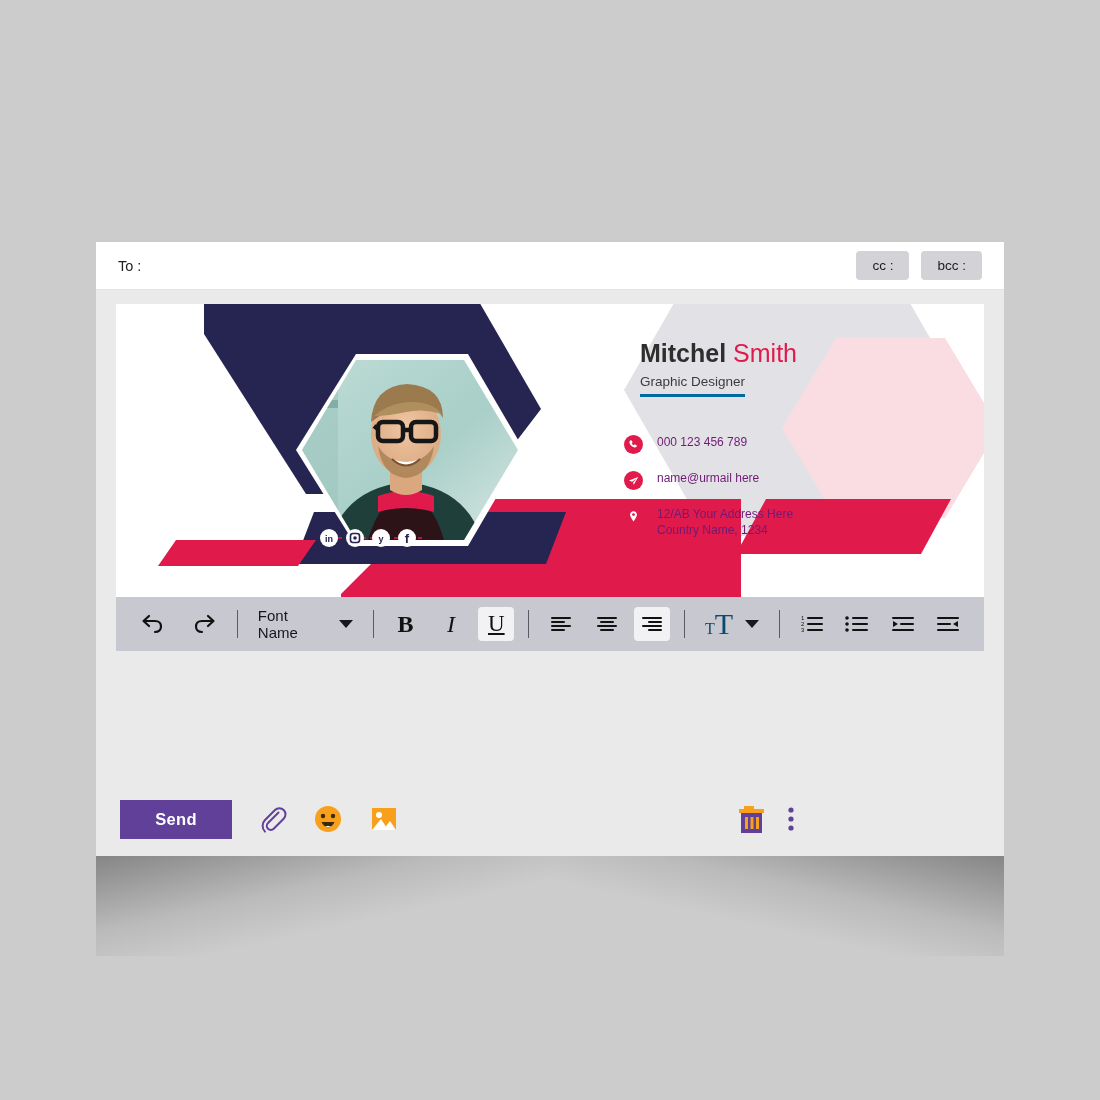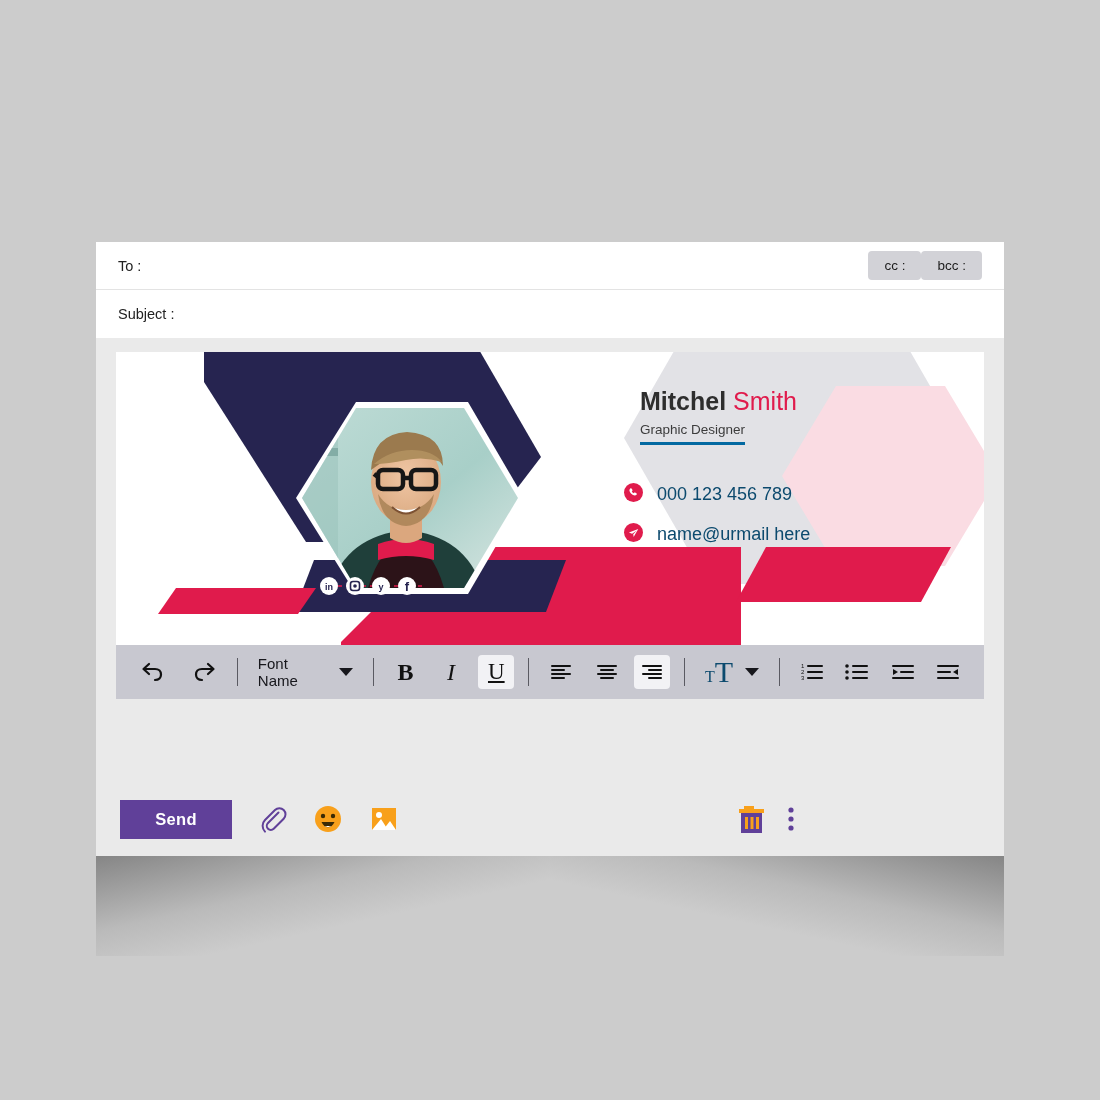--- a/index.html
+++ b/index.html
@@ -49,21 +49,21 @@
   .ctrl { width: 22px; height: 22px; display: block; cursor: pointer; }
 
   
   .field-row {
     height: 48px; background: #ffffff;
     display: flex; align-items: center; padding: 0 22px;
     border-bottom: 1px solid #e3e3e3;
   }
   .field-row.subject { height: 48px; border-bottom: none; }
   .field-label { font-size: 14.5px; color: #222; }
-  .cc-group { margin-left: auto; display: flex; }
+  .cc-group { margin-left: auto; display: flex; gap: 12px; }
   .cc-btn {
     background: #d2d2d7; border: none; border-radius: 4px;
     padding: 7px 16px; font-size: 13.5px; color: #1c1c1c;
     font-family: "Liberation Sans", sans-serif; cursor: pointer;
   }
 
   
   .body-area { padding: 14px 20px 0 20px; }
 
   
@@ -84,21 +84,21 @@
     border-bottom: 3px solid #0369a1;
   }
   .contact-list { position: absolute; left: 508px; top: 130px; }
   .contact-row {
     display: flex; align-items: flex-start; margin-bottom: 16px;
   }
   .contact-ico {
     width: 19px; height: 19px; flex: 0 0 19px; margin-right: 14px;
     margin-top: 1px;
   }
-  .contact-txt { font-size: 18px; color: #0c4a6e; line-height: 1.34; }
+  .contact-txt { font-size: 12px; color: #701a75; line-height: 1.34; }
 
   
   .toolbar {
     margin: 0 20px; width: 868px; height: 54px;
     background: #c8c8d0; display: flex; align-items: center;
     padding: 1px 18px;
   }
   .tb-btn {
     width: 38px; height: 34px; display: flex; align-items: center;
     justify-content: center; cursor: pointer; border-radius: 4px;
@@ -148,23 +148,20 @@
 
 
     <div class="field-row">
       <span class="field-label">To :</span>
       <div class="cc-group">
         <button class="cc-btn">cc :</button>
         <button class="cc-btn">bcc :</button>
       </div>
     </div>
 
-    <div class="field-row subject">
-      <span class="field-label">Subject :</span>
-    </div>
 
     <div class="body-area">
       <div class="signature">
 
         <svg class="sig-svg" viewBox="0 0 868 293">
           <defs>
             <clipPath id="hexPhoto">
               <polygon points="240,56 348,56 402,146 348,236 240,236 186,146"></polygon>
             </clipPath>
             <linearGradient id="photoBg" x1="0" y1="0" x2="1" y2="1">
@@ -259,20 +256,31 @@
             </svg>
             <div class="contact-txt">000 123 456 789</div>
           </div>
           <div class="contact-row">
             <svg class="contact-ico" viewBox="0 0 20 20">
               <circle cx="10" cy="10" r="10" fill="#e01b4c"></circle>
               <path d="M15 6.2L5.2 10.1l3.3 1.1 5.1-3.4-3.9 4 .5 3 1-1.9L15 6.2z" fill="#fff"></path>
             </svg>
             <div class="contact-txt">name@urmail here</div>
           </div>
+          <div class="contact-row">
+            <svg class="contact-ico" viewBox="0 0 20 20">
+              <circle cx="10" cy="10" r="10" fill="#e01b4c"></circle>
+              <path d="M10 4.4c-2 0-3.6 1.6-3.6 3.6 0 2.7 3.6 7.2 3.6 7.2s3.6-4.5 3.6-7.2c0-2-1.6-3.6-3.6-3.6z" fill="#fff"></path>
+              <circle cx="10" cy="8" r="1.5" fill="#e01b4c"></circle>
+            </svg>
+            <div class="contact-txt">
+              <div>12/AB Your Address Here</div>
+              <div>Country Name, 1234</div>
+            </div>
+          </div>
         </div>
 
       </div>
     </div>
 
     <div class="toolbar">
 
       <div class="tb-btn">
         <svg width="26" height="24" viewBox="0 0 26 24">
           <path d="M6 9h10c4 0 6 2.5 6 5.5S20 20 16 20" fill="none" stroke="#111" stroke-width="2.2" stroke-linecap="round"></path>

